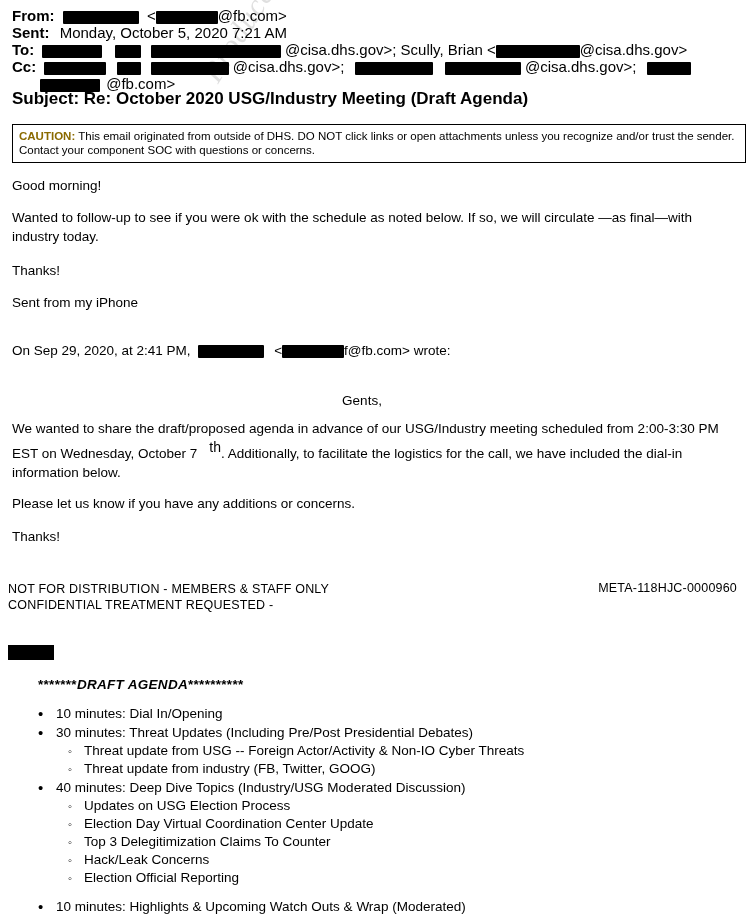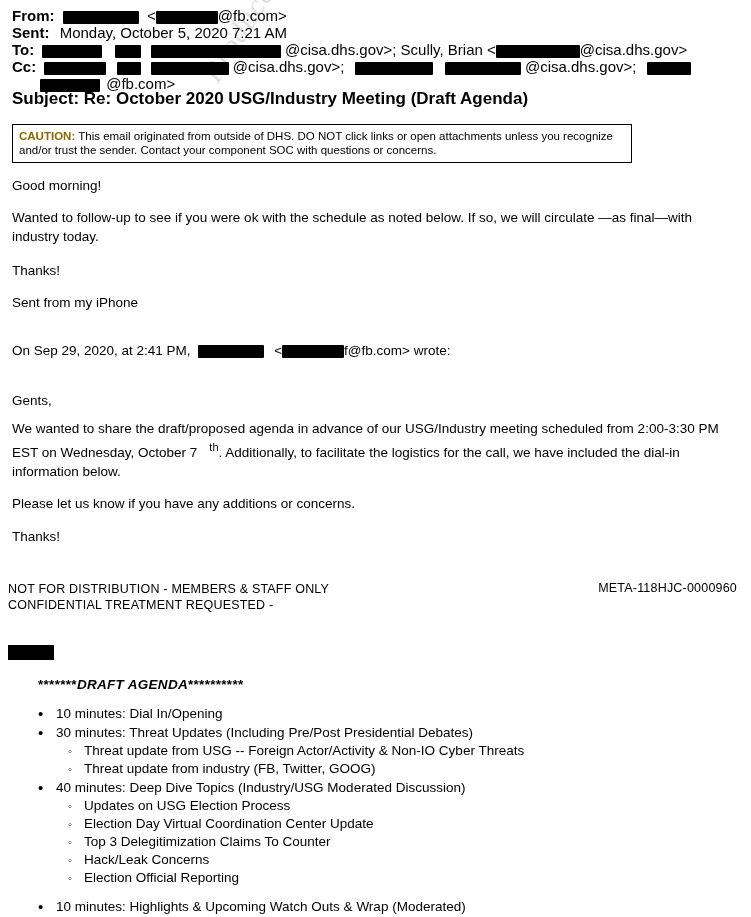--- a/index.html
+++ b/index.html
@@ -56,47 +56,47 @@
     top: 89px;
     font-size: 17px;
     font-weight: bold;
   }
   .subj .val { font-weight: bold; }
 
   .caution {
     position: absolute;
     left: 12px;
     top: 124px;
-    width: 620px;
+    width: 734px;
     box-sizing: border-box;
     border: 1px solid #000000;
     padding: 4px 6px 5px 6px;
     font-size: 11.5px;
     line-height: 14px;
   }
   .caution b { color: #8a6a00; }
 
   .body-text {
     position: absolute;
     left: 12px;
     font-size: 13.5px;
     line-height: 19px;
     width: 700px;
   }
   .p1 { top: 176px; }
   .p2 { top: 208px; }
   .p3 { top: 261px; }
   .p4 { top: 293px; }
   .p5 { top: 341px; }
-  .p6 { top: 391px; }
+  .p6 { top: 391px; text-align: center; }
   .p7 { top: 419px; width: 710px; }
   .p8 { top: 494px; }
   .p9 { top: 527px; }
 
-  sup { font-size: 11px; vertical-align: super; padding-left: 12px; }
+  sup { font-size: 14px; vertical-align: super; padding-left: 12px; }
 
   .footer {
     position: absolute;
     left: 8px;
     top: 581px;
     font-size: 12.5px;
     line-height: 16px;
     letter-spacing: 0.2px;
   }
   .bates {

